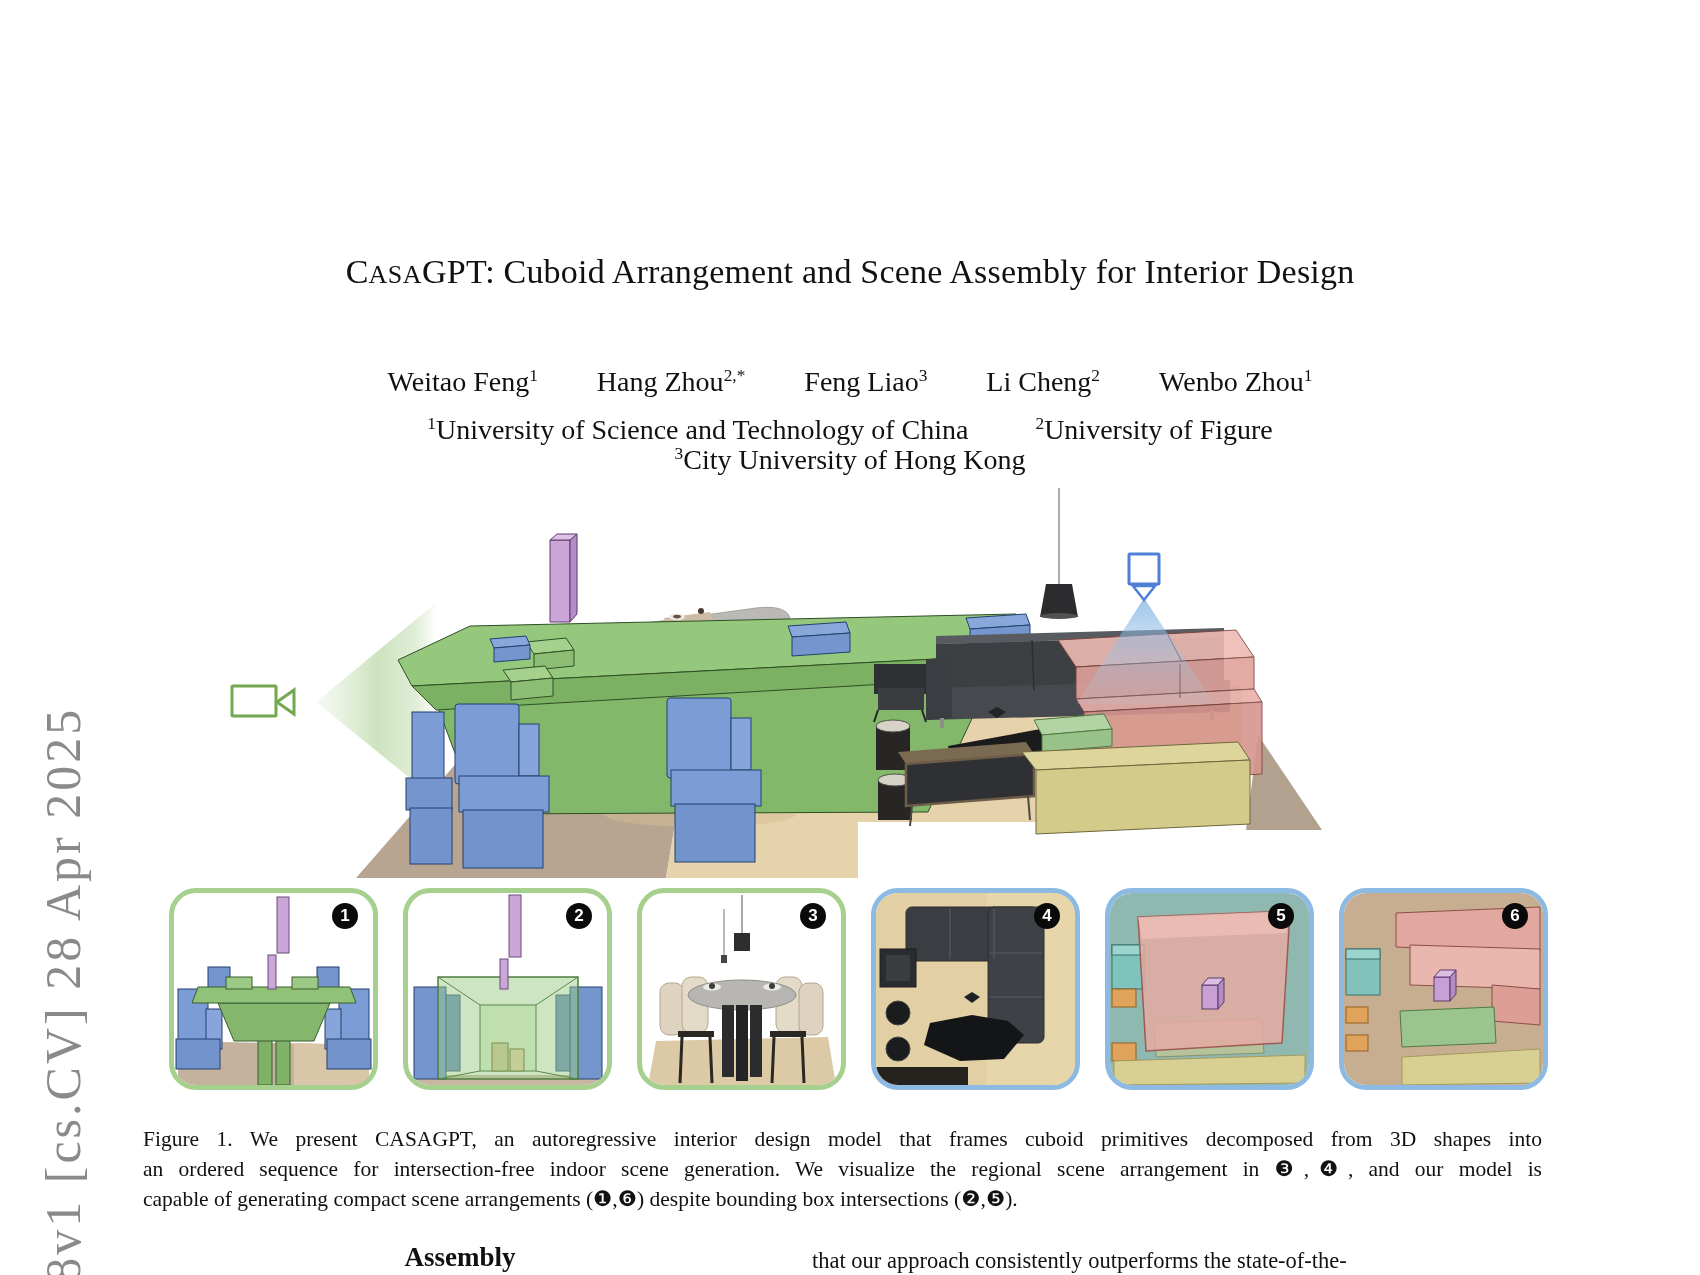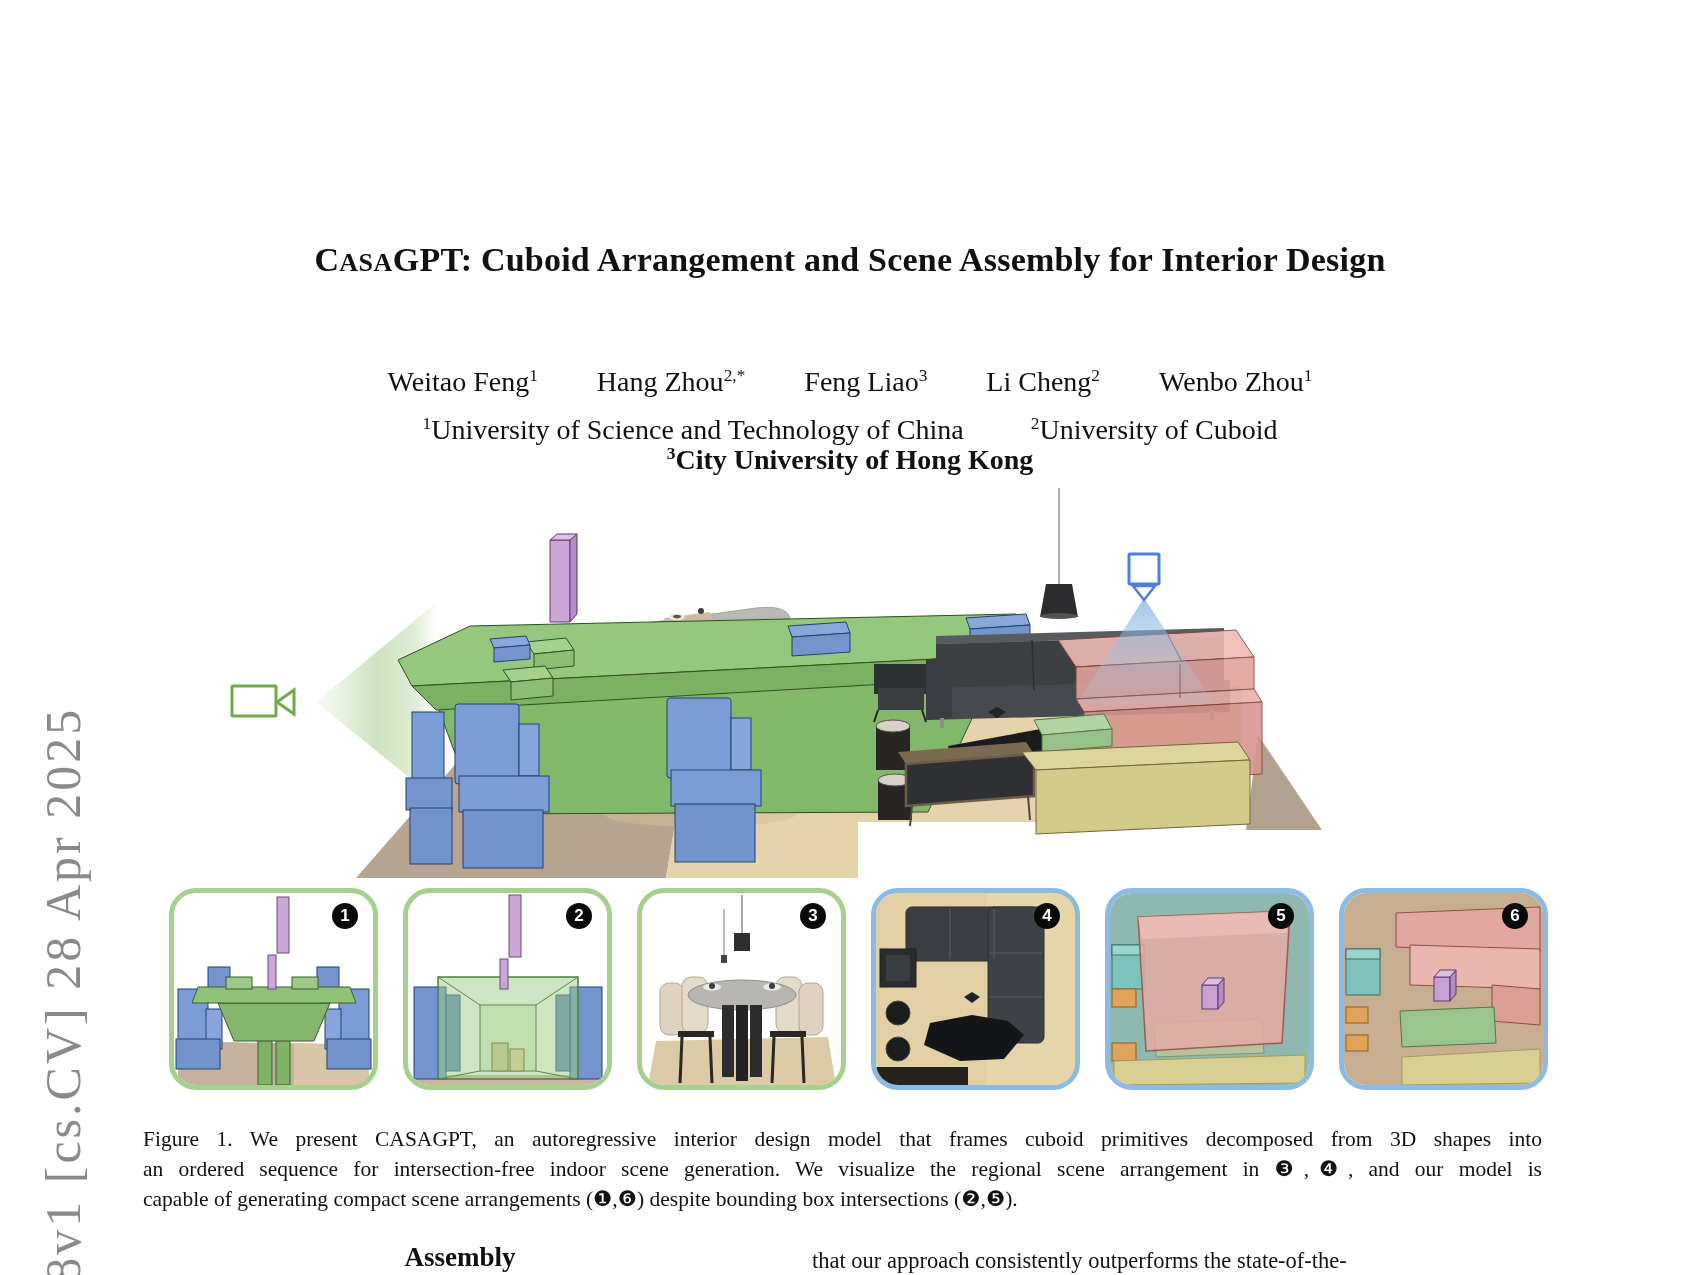--- a/index.html
+++ b/index.html
@@ -3,29 +3,29 @@
 <meta charset="utf-8">
 <style>
   html,body{margin:0;padding:0;background:#ffffff;}
   .page{position:relative;width:1700px;height:1275px;background:#ffffff;overflow:hidden;
         font-family:"Liberation Serif","DejaVu Serif",serif;color:#111;}
   
   .arxiv-watermark{position:absolute;left:34px;top:1668px;transform:rotate(-90deg);
      transform-origin:0 0;white-space:nowrap;font-size:50px;letter-spacing:3px;
      color:#8a8a8a;font-family:"Liberation Serif","DejaVu Serif",serif;}
   
-  .paper-title{position:absolute;left:80px;top:241px;width:1540px;text-align:center;
-     font-size:34px;font-weight:bold;letter-spacing:.2px;}
+  .paper-title{position:absolute;left:80px;top:253px;width:1540px;text-align:center;
+     font-size:34px;font-weight:normal;letter-spacing:.2px;}
   .paper-title .sc{font-size:26px;letter-spacing:.5px;}
   .authors-row{position:absolute;left:80px;top:366px;width:1540px;text-align:center;font-size:28px;}
   .authors-row .author{display:inline-block;margin:0 26px;white-space:nowrap;}
   sup{font-size:62%;vertical-align:super;line-height:0;}
   .affil-row1{position:absolute;left:80px;top:406px;width:1540px;text-align:center;font-size:28px;}
   .affil-row1 .affil{display:inline-block;margin:8px 30px;white-space:nowrap;}
-  .affil-row2{position:absolute;left:80px;top:444px;width:1540px;text-align:center;font-size:28px;font-weight:bold;}
+  .affil-row2{position:absolute;left:80px;top:444px;width:1540px;text-align:center;font-size:28px;}
   
   .scene{position:absolute;left:0;top:478px;}
   
   .thumb{position:absolute;top:888px;width:209px;height:202px;border-radius:27px;
      background:#fff;overflow:hidden;box-sizing:border-box;}
   .thumb.green{border:5px solid #a6d08e;}
   .thumb.blue{border:5px solid #8cbae2;}
   .thumb svg{display:block;}
   .badge{position:absolute;top:10px;right:15px;width:26px;height:26px;border-radius:50%;
      background:#0a0a0a;color:#fff;font-family:"Liberation Sans","DejaVu Sans",sans-serif;
@@ -52,21 +52,21 @@
   <div class="authors-row">
     <span class="author"><span>Weitao Feng</span><sup>1</sup></span>
     <span class="author"><span>Hang Zhou</span><sup>2,*</sup></span>
     <span class="author"><span>Feng Liao</span><sup>3</sup></span>
     <span class="author"><span>Li Cheng</span><sup>2</sup></span>
     <span class="author"><span>Wenbo Zhou</span><sup>1</sup></span>
   </div>
 
   <div class="affil-row1">
     <span class="affil"><sup>1</sup><span>University of Science and Technology of China</span></span>
-    <span class="affil"><sup>2</sup><span>University of Cuboid</span></span>
+    <span class="affil"><sup>2</sup><span>University of Figure</span></span>
   </div>
   <div class="affil-row2">
     <span class="affil"><sup>3</sup><span>City University of Hong Kong</span></span>
   </div>
 
   <svg class="scene" width="1700" height="412" viewBox="0 478 1700 412">
     <defs>
       <linearGradient id="gcone" x1="0" y1="0" x2="1" y2="0">
         <stop offset="0%" stop-color="#aed494" stop-opacity="0.10"></stop>
         <stop offset="50%" stop-color="#9cc77f" stop-opacity="0.50"></stop>

